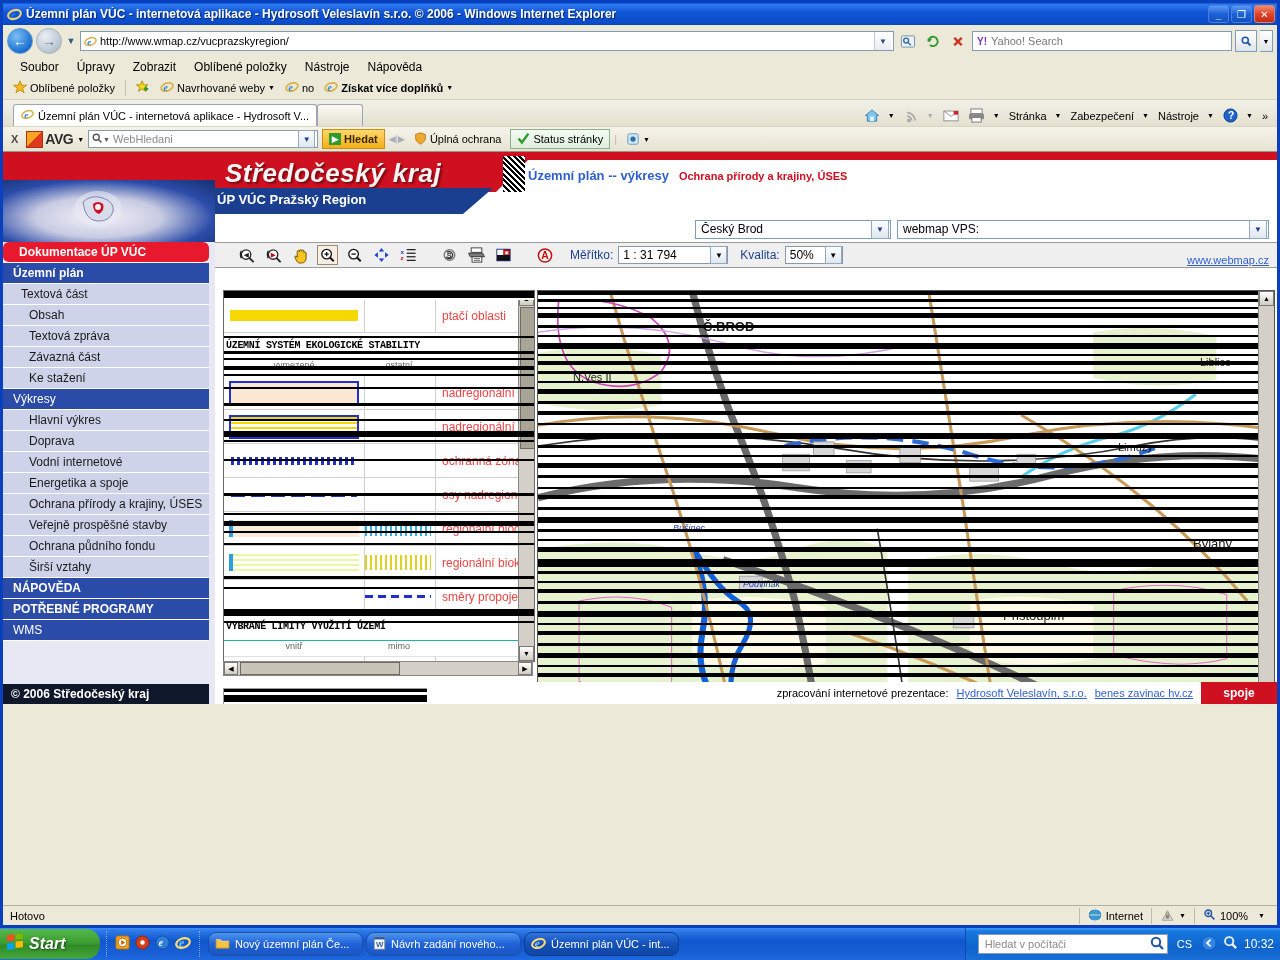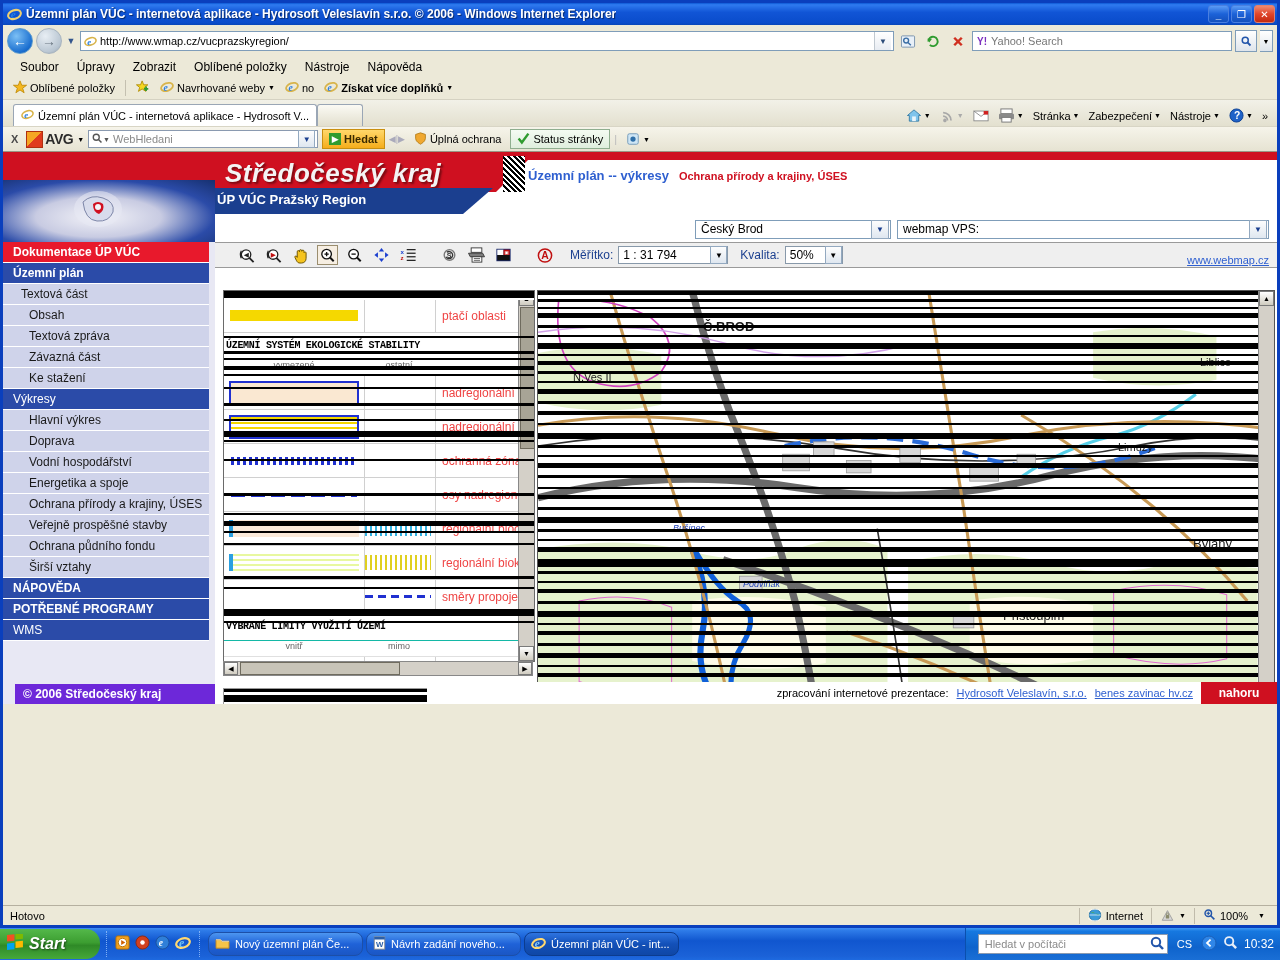--- a/index.html
+++ b/index.html
@@ -72,21 +72,21 @@
   .favsep{width:1px;height:16px;background:#c4c0b0;margin:0 4px;}
   
   .tabrow{height:26px;background:linear-gradient(to bottom,#f2f1e8,#e3e0cf);display:flex;align-items:flex-end;padding-left:10px;position:relative;}
   .tab{
     height:21px;background:#fff;border:1px solid #9aa6b5;border-bottom:none;
     border-radius:3px 3px 0 0;display:flex;align-items:center;gap:4px;
     padding:0 7px;font-size:11px;max-width:300px;white-space:nowrap;overflow:hidden;
   }
   .tab.newtab{width:30px;background:linear-gradient(to bottom,#fbfaf4,#e2dfce);}
   .tbicons{position:absolute;right:6px;bottom:2px;display:flex;align-items:center;gap:3px;font-size:11px;}
-  .tbicons .it{display:flex;align-items:center;gap:2px;padding:1px 3px;}
+  .tbicons .it{display:flex;align-items:center;gap:8px;padding:1px 3px;}
   
   .avgbar{height:24px;background:linear-gradient(to bottom,#f6f4ea,#e6e3d2);display:flex;align-items:center;padding:0 4px;gap:4px;border-top:1px solid #d8d5c5;border-bottom:1px solid #9a9684;font-size:11px;}
   .avg-x{color:#4a4a4a;font-weight:bold;padding:0 4px;}
   .avg-logo{display:flex;align-items:center;gap:2px;font-weight:bold;font-size:14px;color:#2b2b2b;letter-spacing:-.5px;}
   .avg-sq{width:15px;height:15px;background:linear-gradient(135deg,#f5a623 50%,#e03a1e 50%);border:1px solid #b03010;}
   .avg-search{width:230px;height:18px;background:#fff;border:1px solid #8a9ab0;display:flex;align-items:center;padding:0 2px;box-sizing:border-box;}
   .avg-search .ph{flex:1;color:#8a8a8a;font-size:11px;padding-left:3px;}
   .btn-hledat{
     background:linear-gradient(to bottom,#ffd86b,#f5ad1b);border:1px solid #c98f10;
     height:18px;display:flex;align-items:center;gap:3px;padding:0 6px;font-size:11px;font-weight:bold;color:#3a2a00;
@@ -120,28 +120,28 @@
     background:repeating-linear-gradient(45deg,#000 0 2px,#fff 2px 4px);}
   
   .leftcol{position:absolute;left:0;top:62px;width:212px;bottom:0;background:#e8e8f4;}
   .crest{position:absolute;left:0;top:-34px;width:212px;height:62px;
      background:radial-gradient(ellipse at 45% 60%,#f3f3f8 0%,#c8cbe2 38%,#2b4ba8 70%,#16306f 100%);}
   .crest-shape{position:absolute;left:70px;top:8px;width:50px;height:42px;}
   .menu-item{
     height:21px;line-height:21px;font-size:12px;box-sizing:border-box;
     border-bottom:1px solid #fff;white-space:nowrap;overflow:hidden;
   }
-  .mi-red{background:#e8192c;color:#fff;font-weight:bold;padding-left:10px;}
+  .mi-red{background:#e8192c;color:#fff;font-weight:bold;padding-left:16px;border-radius:6px;}
   .mi-blue{background:#2b4ba8;color:#fff;font-weight:bold;padding-left:10px;}
   .mi-blue2{background:#2b4ba8;color:#fff;padding-left:10px;}
   .mi-sub{background:#cfd3ea;color:#1a1a1a;padding-left:26px;}
   .mi-subhdr{background:#cfd3ea;color:#1a1a1a;padding-left:18px;}
   .copyfoot{
-    position:absolute;left:12px;bottom:0;width:206px;height:20px;line-height:20px;
-    background:#6d28d9;color:#fff;font-weight:bold;font-size:12px;padding-left:8px;box-sizing:border-box;
+    position:absolute;left:0;bottom:0;width:206px;height:20px;line-height:20px;
+    background:#0f172a;color:#fff;font-weight:bold;font-size:12px;padding-left:8px;box-sizing:border-box;
   }
   
   .app{position:absolute;left:212px;top:62px;right:0;bottom:0;background:#fff;}
   .selrow{height:26px;display:flex;align-items:center;justify-content:flex-end;gap:6px;padding:2px 8px 0 0;background:#fff;}
   .sel{
     height:19px;border:1px solid #7f9db9;background:#fff;display:flex;align-items:center;
     font-size:12px;padding-left:5px;box-sizing:border-box;
   }
   .sel .lbl{flex:1;white-space:nowrap;overflow:hidden;}
   .sel .arw{
@@ -522,21 +522,21 @@
         <div class="menu-item mi-red">Dokumentace ÚP VÚC</div>
         <div class="menu-item mi-blue">Územní plán</div>
         <div class="menu-item mi-subhdr">Textová část</div>
         <div class="menu-item mi-sub">Obsah</div>
         <div class="menu-item mi-sub">Textová zpráva</div>
         <div class="menu-item mi-sub">Závazná část</div>
         <div class="menu-item mi-sub">Ke stažení</div>
         <div class="menu-item mi-blue2">Výkresy</div>
         <div class="menu-item mi-sub">Hlavní výkres</div>
         <div class="menu-item mi-sub">Doprava</div>
-        <div class="menu-item mi-sub">Vodní hospodářství</div>
+        <div class="menu-item mi-sub">Vodní internetové</div>
         <div class="menu-item mi-sub">Energetika a spoje</div>
         <div class="menu-item mi-sub">Ochrana přírody a krajiny, ÚSES</div>
         <div class="menu-item mi-sub">Veřejně prospěšné stavby</div>
         <div class="menu-item mi-sub">Ochrana půdního fondu</div>
         <div class="menu-item mi-sub">Širší vztahy</div>
         <div class="menu-item mi-blue">NÁPOVĚDA</div>
         <div class="menu-item mi-blue">POTŘEBNÉ PROGRAMY</div>
         <div class="menu-item mi-blue2">WMS</div>
       </div>
 
@@ -953,21 +953,21 @@
           </div>
         </div>
 
         <div class="coords">S-JTSK Krovak East-North: -709634 -1047296</div>
       </div>
 
       <div class="pagefoot">
         <span>zpracování internetové prezentace:</span>
         <a href="#">Hydrosoft Veleslavín, s.r.o.</a>
         <a href="#">benes zavinac hv.cz</a>
-        <span class="nahoru">nahoru</span>
+        <span class="nahoru">spoje</span>
       </div>
     </div>
   </div>
 
   <div class="statusbar">
     <span class="sb-left">Hotovo</span>
     <span class="sb-seg">
       <span>
         <svg width="14" height="14" viewBox="0 0 16 16">
             <circle cx="8" cy="8" r="6.5" fill="#3a9ad8" stroke="#1c6fa8"></circle>

